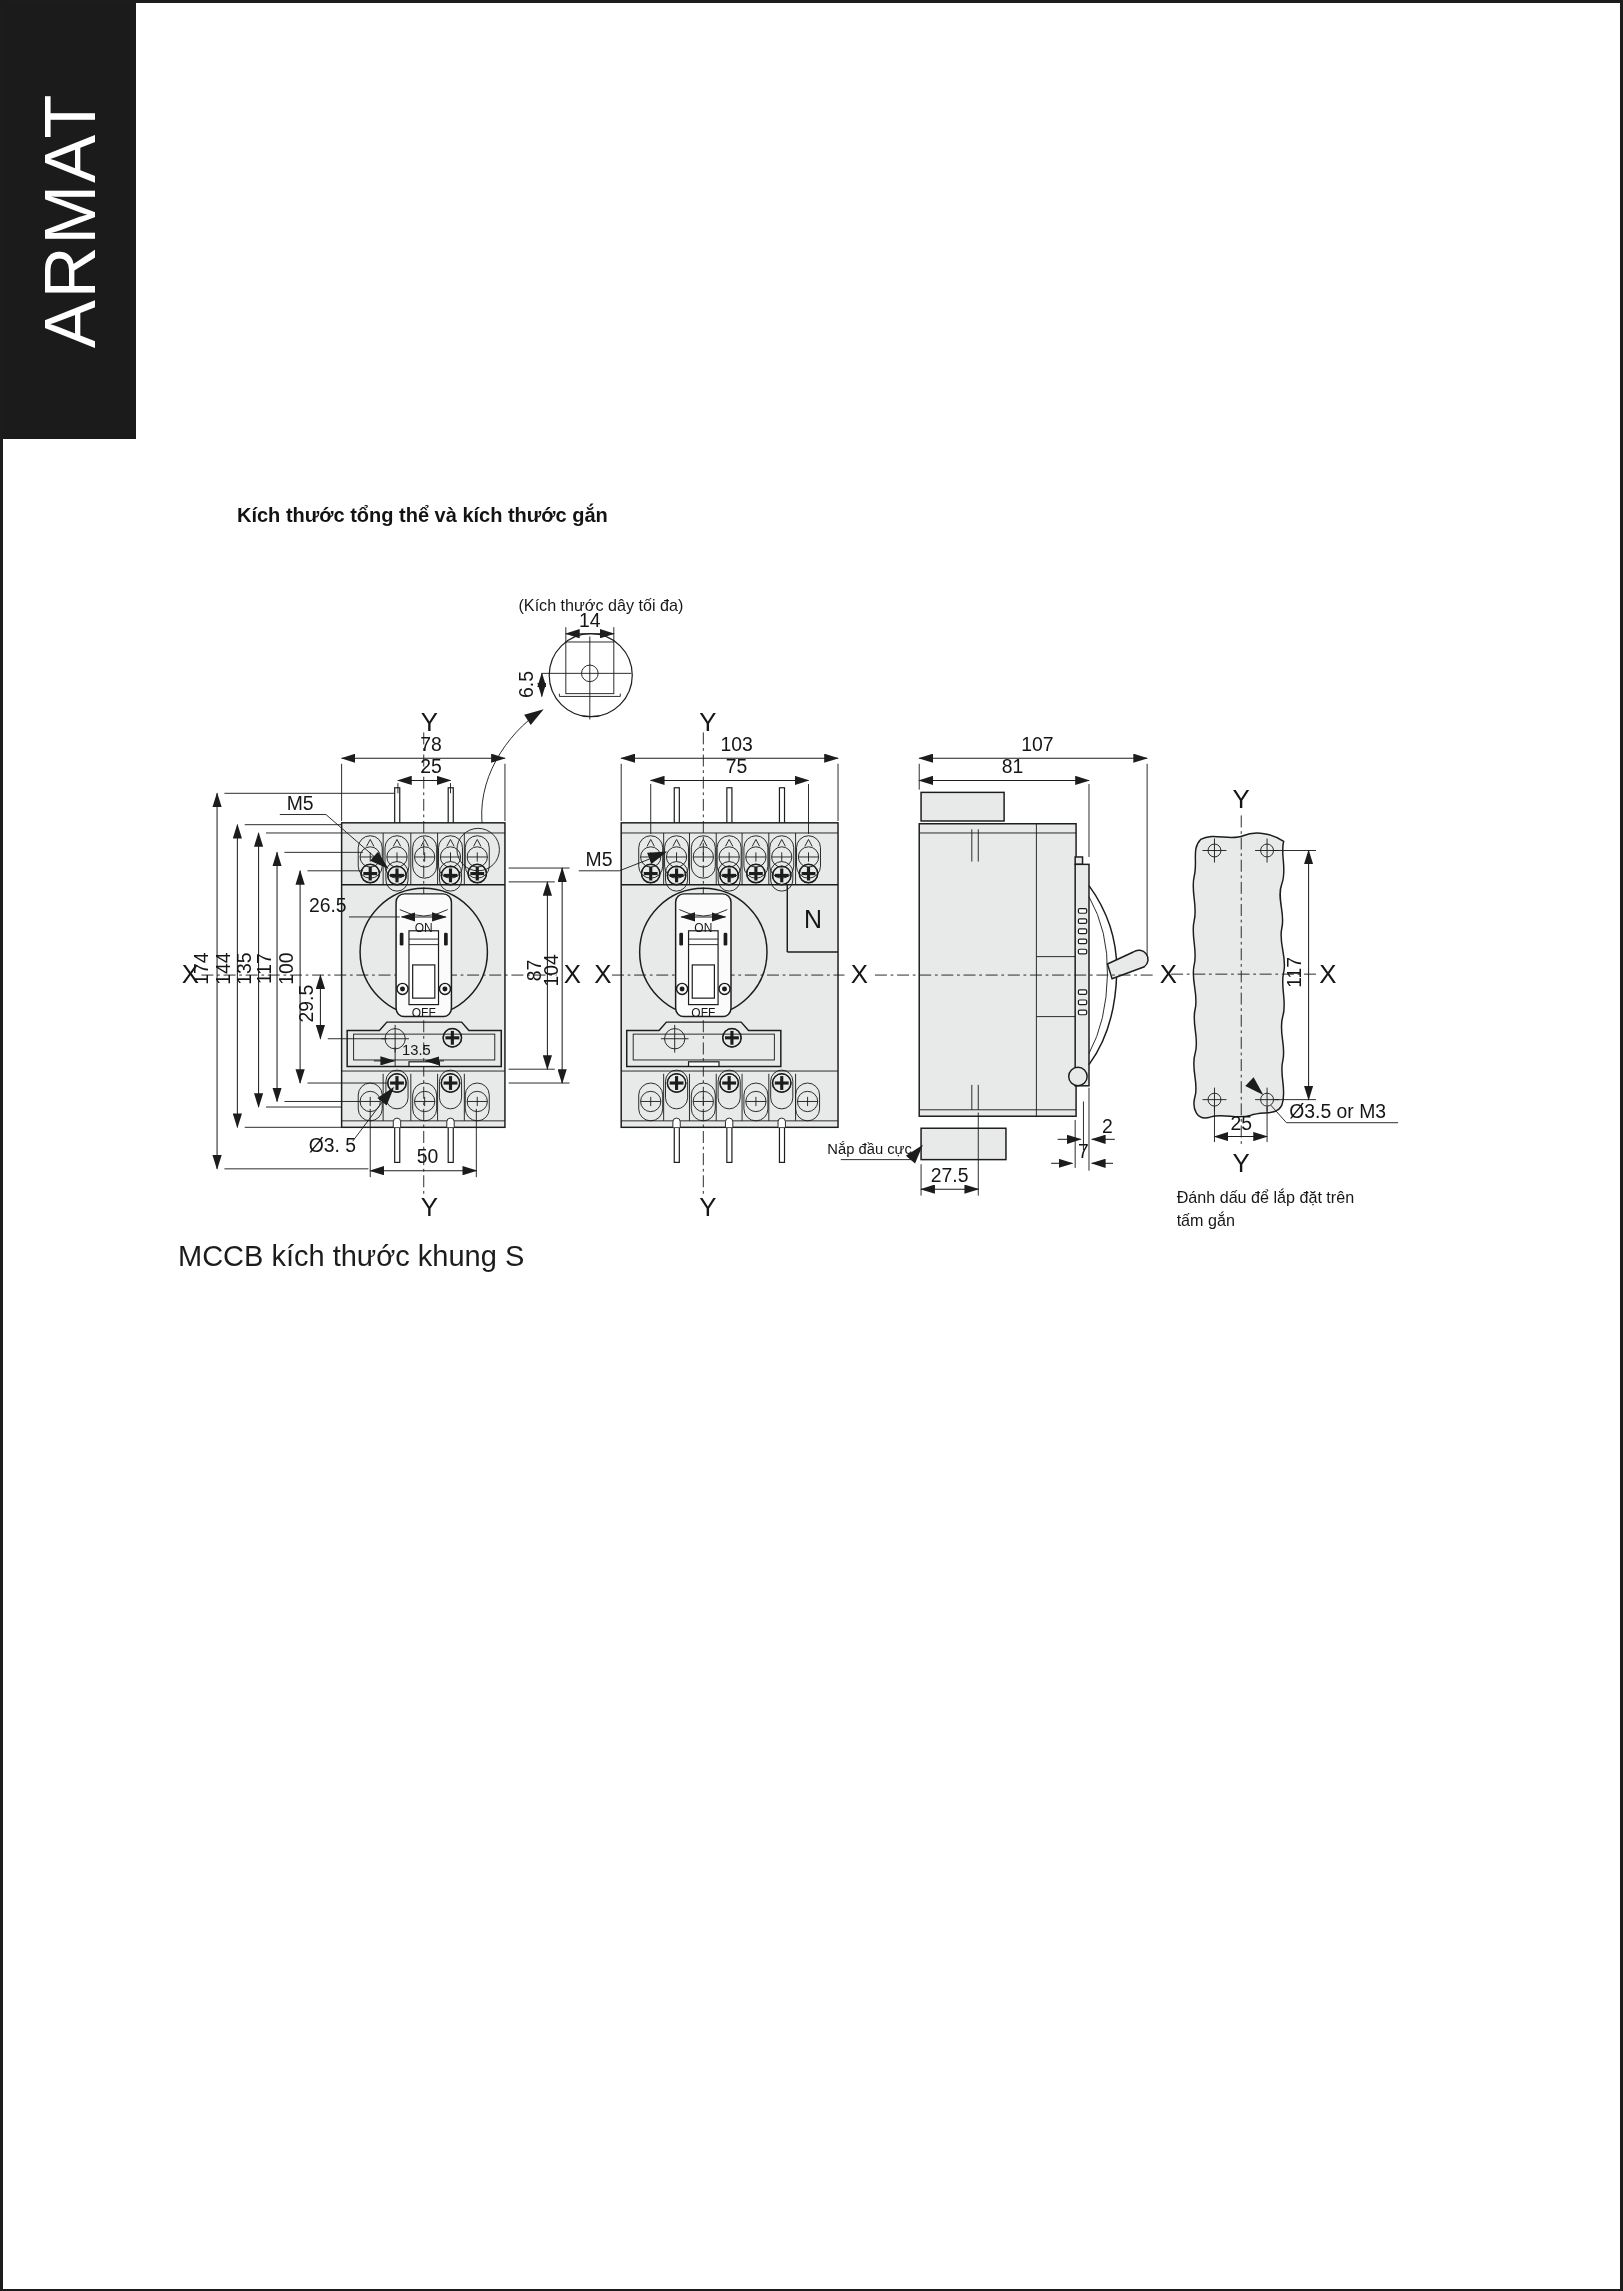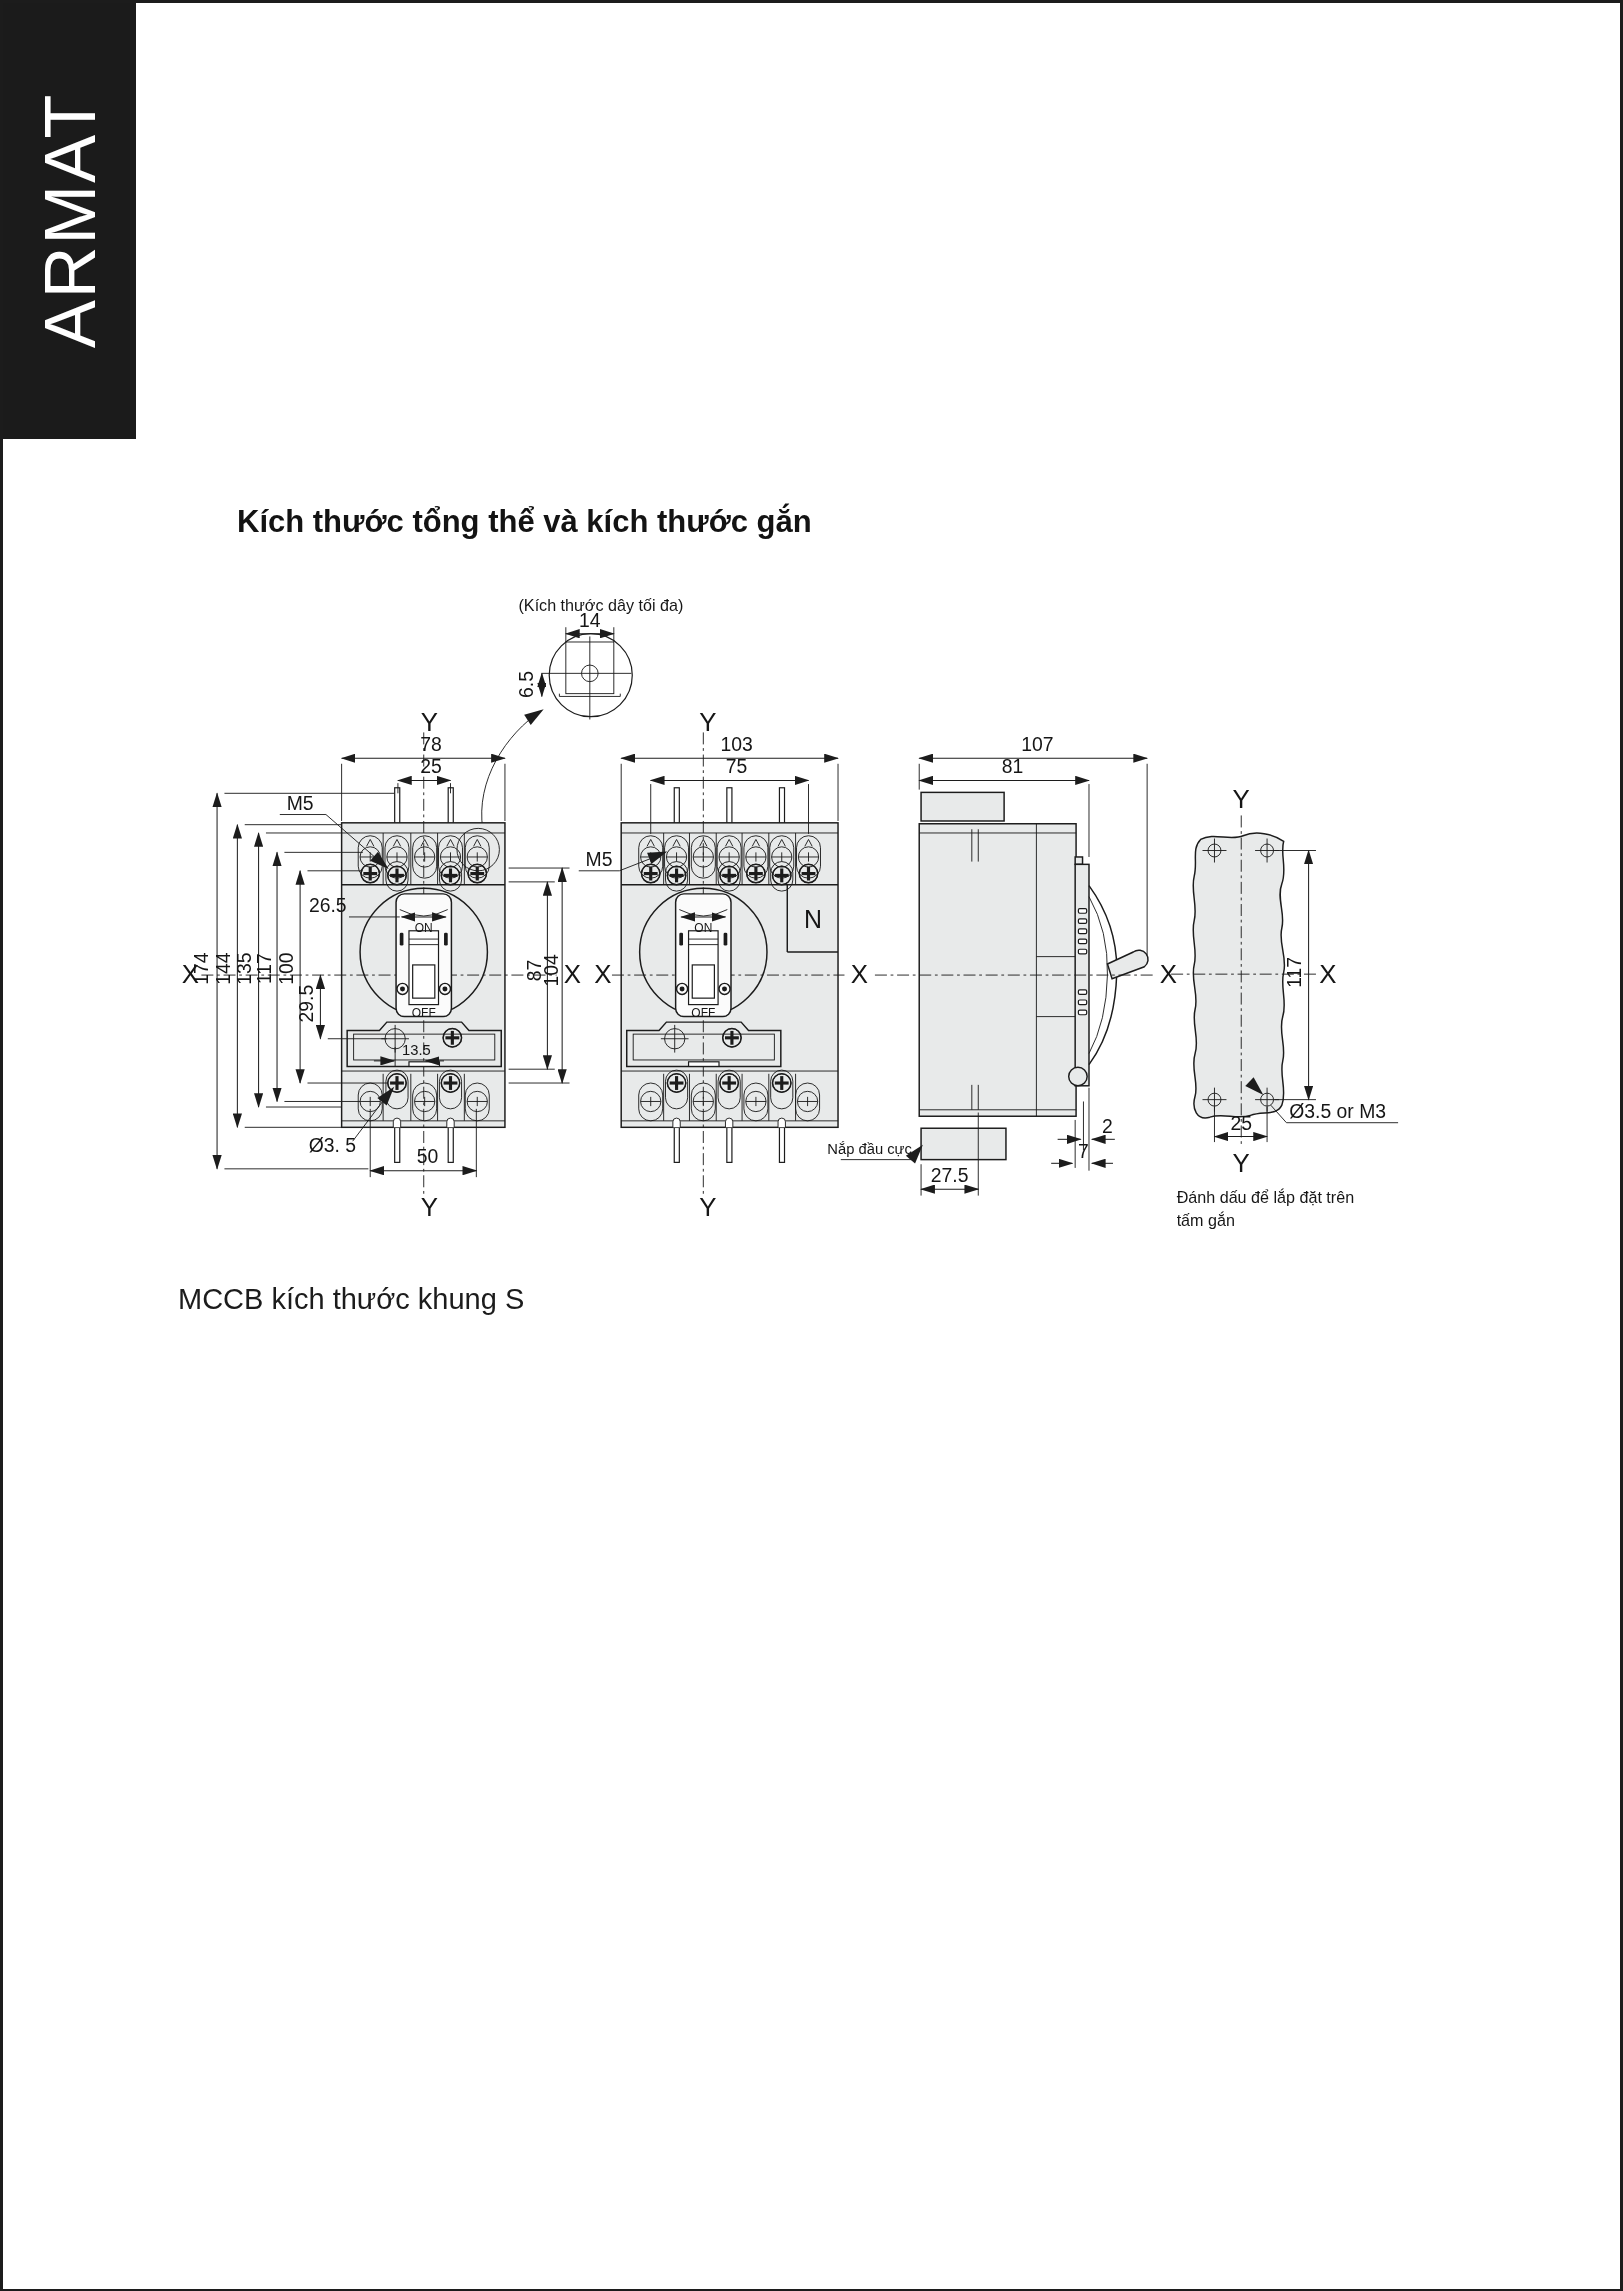--- a/index.html
+++ b/index.html
@@ -3,22 +3,22 @@
 <meta charset="utf-8">
 <style>
   html,body{margin:0;padding:0;background:#fff;}
   .page{position:relative;width:1623px;height:2292px;background:#fff;
         box-sizing:border-box;border:3.7px solid #1c1c1c;overflow:hidden;
         font-family:"Liberation Sans",sans-serif;}
   .banner{position:absolute;left:0;top:0;width:133px;height:436px;background:#1b1b1b;}
   .banner-text{position:absolute;left:-151px;top:151px;width:436px;height:133px;
         transform:rotate(-90deg);color:#fff;font-size:72px;line-height:133px;
         text-align:center;letter-spacing:1.8px;font-family:"Liberation Sans",sans-serif;}
-  .title{position:absolute;left:234px;top:501px;font-size:31px;font-weight:bold;color:#131313;}
-  .caption{position:absolute;left:175px;top:1280px;font-size:29px;color:#1c1c1c;}
+  .title{position:absolute;left:234px;top:501px;font-size:20px;font-weight:bold;color:#131313;}
+  .caption{position:absolute;left:175px;top:1237px;font-size:29px;color:#1c1c1c;}
   .drawing{position:absolute;left:0;top:0;width:1623px;height:2292px;}
 
   
   .o  {fill:#e8eaea;stroke:#1c1c1c;stroke-width:1.6;}
   .ow {fill:#ffffff;stroke:#1c1c1c;stroke-width:1.3;}
   .l  {fill:none;stroke:#1c1c1c;stroke-width:1.6;}
   .tl {fill:none;stroke:#1c1c1c;stroke-width:1;}
   .dim{fill:none;stroke:#1c1c1c;stroke-width:1.1;}
   .dash{fill:none;stroke:#1c1c1c;stroke-width:1;stroke-dasharray:13 4 3 4;}
   .dk {fill:#1c1c1c;stroke:none;}

